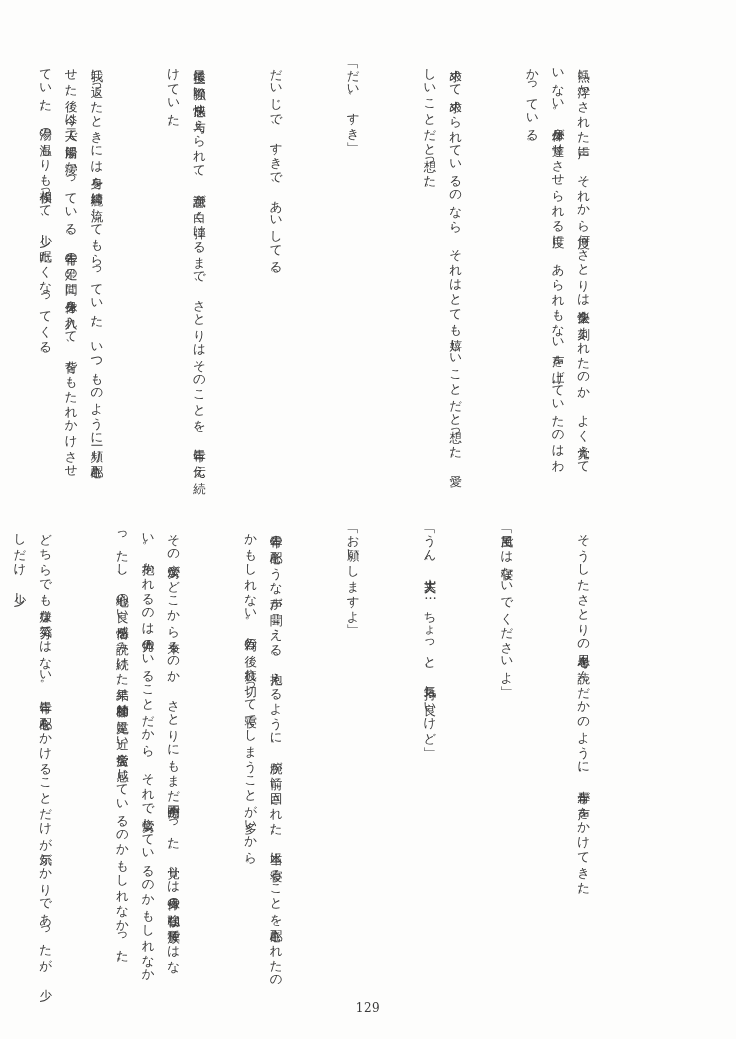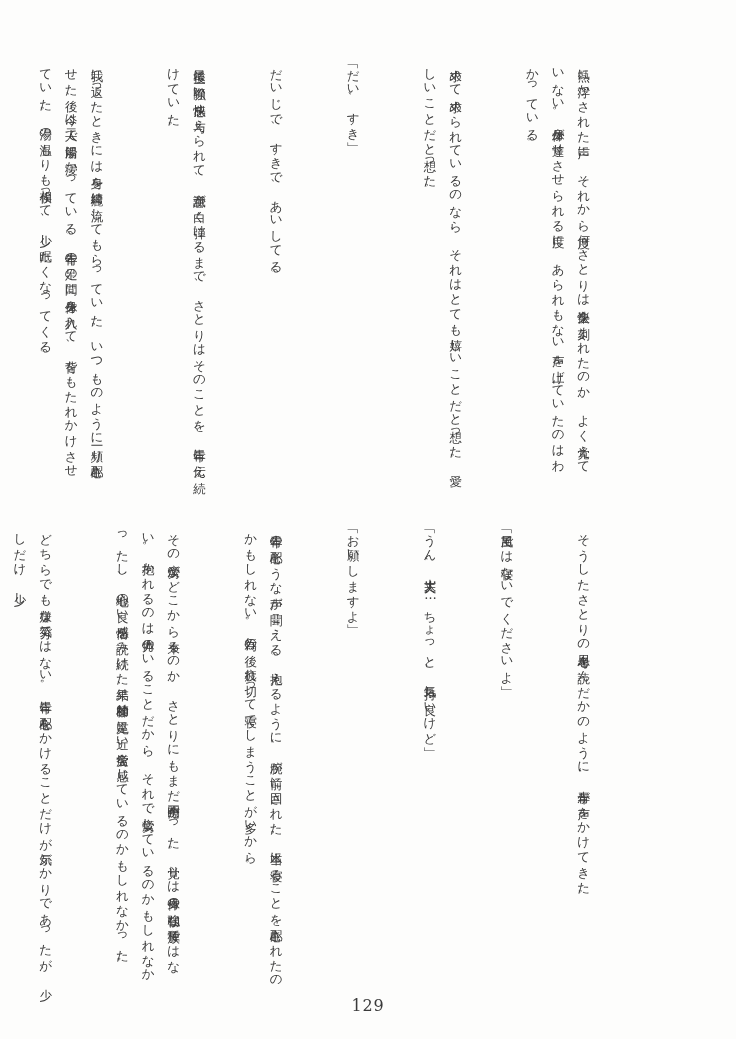--- a/index.html
+++ b/index.html
@@ -53,21 +53,21 @@
     display: block;
     margin: 0 0 0 0;
   }
 
   .page-number {
     position: absolute;
     bottom: 24px;
     left: 0;
     width: 100%;
     text-align: center;
-    font-size: 16px;
+    font-size: 12px;
     color: #3a3a3a;
     letter-spacing: 0.05em;
   }
 </style>
 </head>
 <body>
 
 <div class="page">
 
   <div class="vblock" id="block-upper">

